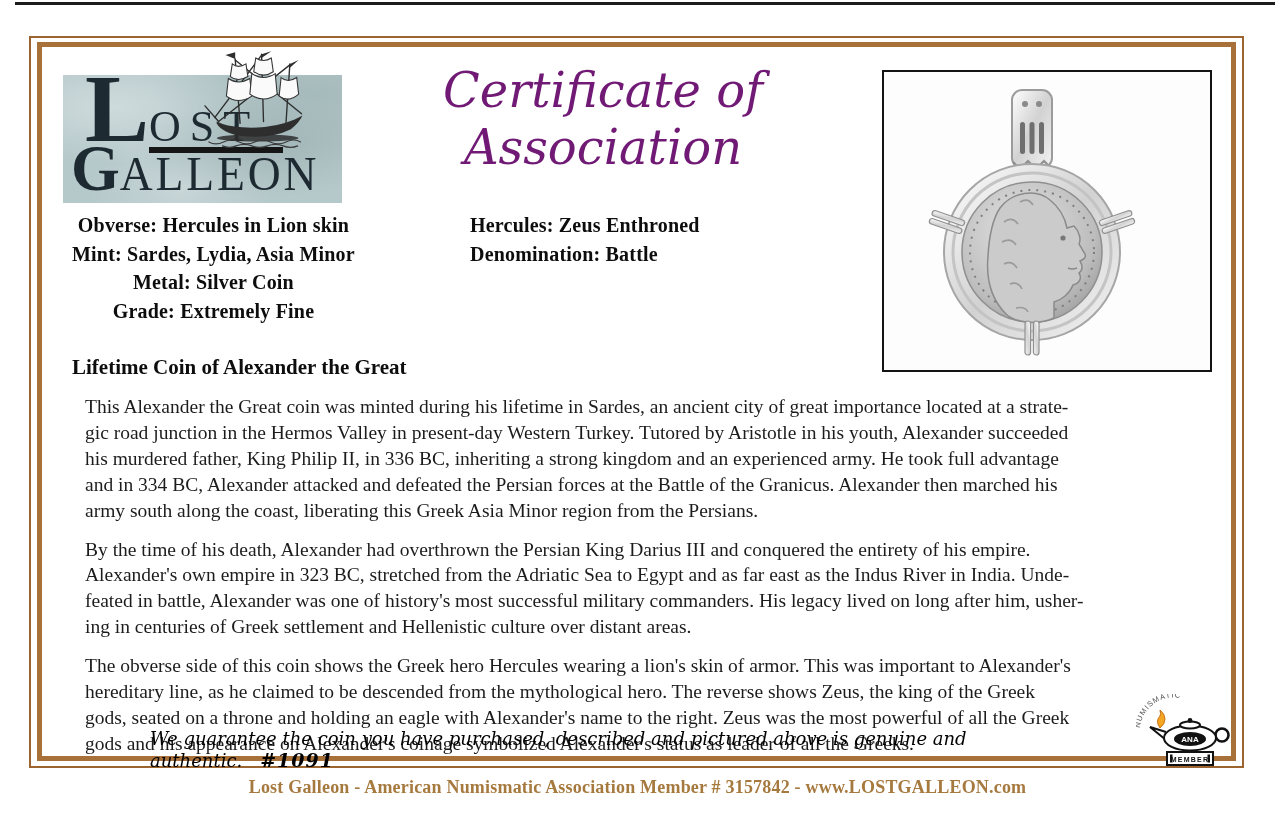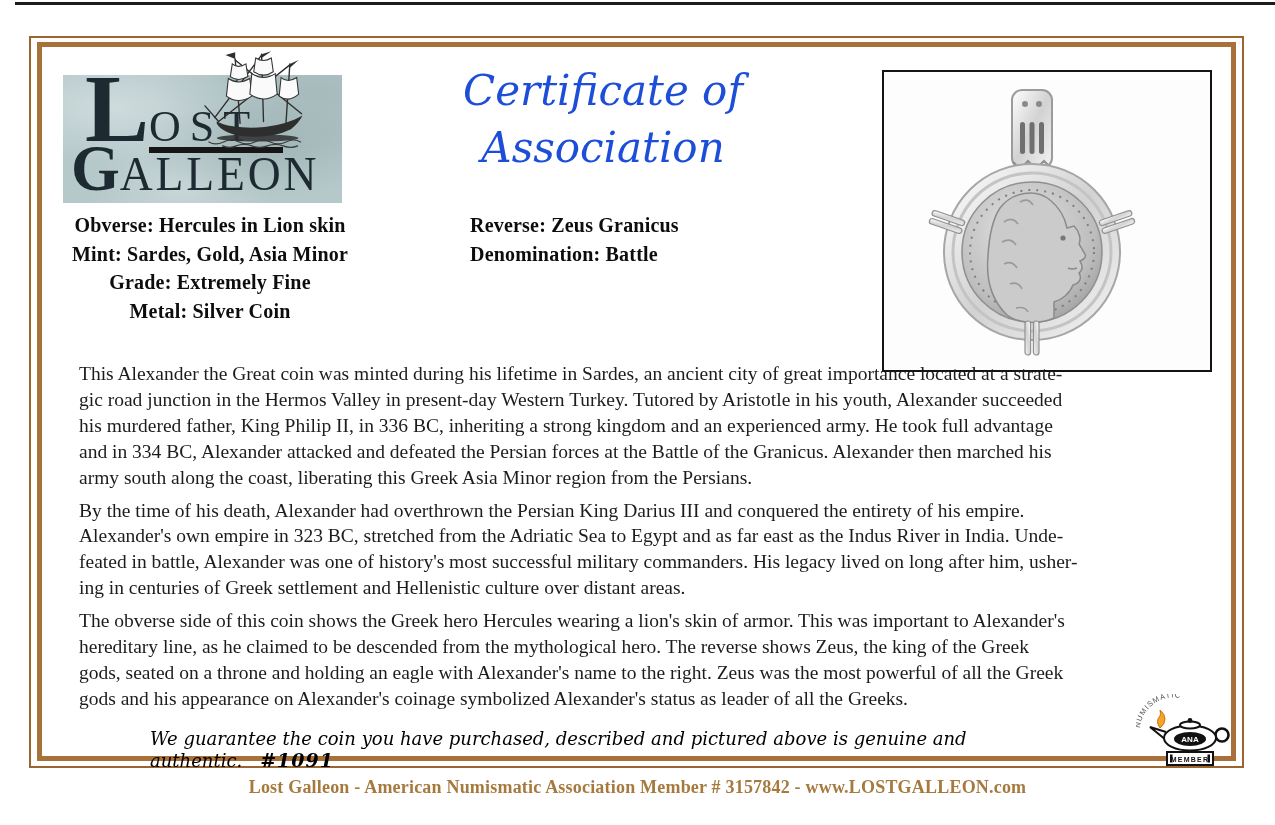--- a/index.html
+++ b/index.html
@@ -29,38 +29,38 @@
   .logo-rule { position:absolute; left:86px; top:72px; width:134px; height:6px; background:#161616; }
   .logo-line2 { position:absolute; left:8px; top:60px; line-height:1; color:#1d2a31; white-space:nowrap;
                 transform:scaleX(.95); transform-origin:left bottom; }
   .logo-line2 .initial { font-size:66px; font-weight:bold; }
   .logo-line2 .rest    { font-size:48px; letter-spacing:3px; }
   .ship-svg { position:absolute; left:203px; top:50px; width:122px; height:100px; z-index:3; }
 
   
   .cert-title {
     position:absolute; left:368px; top:62px; width:470px; text-align:center;
-    font-family:"DejaVu Serif", serif; font-style:italic; font-size:42px; line-height:57px; color:#1d4ed8;
+    font-family:"DejaVu Serif", serif; font-style:italic; font-size:48px; line-height:57px; color:#701a75;
   }
 
   
   .coin-photo { position:absolute; left:882px; top:70px; width:330px; height:302px;
                 border:2px solid #141414; background:#fdfdfd; }
   .coin-photo svg { width:100%; height:100%; display:block; }
 
   
   .details { position:absolute; top:211px; font-weight:bold; font-size:20px; line-height:28.5px;
              letter-spacing:.2px; color:#0d0d0d; }
   .details-left  { left:72px;text-align:center; }
   .details-right { left:470px; }
 
   
   .article { position:absolute; left:72px; top:354px; width:1152px; color:#1c1c1c; }
   .article-heading { font-size:21px; font-weight:bold; line-height:27px; margin:0 0 3px 0; color:#0d0d0d; }
-  .article p { margin:7px; font-size:19.5px; line-height:25.9px; white-space:pre-line; }
+  .article p { margin:13px; font-size:19.5px; line-height:25.9px; white-space:pre-line; }
 
   
   .guarantee { position:absolute; left:150px; top:728px; width:1000px; text-align:left;
                font-family:"DejaVu Serif", serif; font-style:italic; font-size:18px; color:#000; }
   .guarantee .number { font-weight:bold; font-size:19px; margin-left:18px; letter-spacing:1px; }
 
   .ana-badge { position:absolute; left:1136px; top:694px; width:96px; height:74px; }
 
   
   .footer-line { position:absolute; left:0; right:0; top:777px; text-align:center;
@@ -171,30 +171,31 @@
       <g transform="translate(148,266) rotate(90)">
         <rect x="-17" y="-7" width="34" height="5.6" rx="2.8"></rect>
         <rect x="-17" y="1.4" width="34" height="5.6" rx="2.8"></rect>
       </g>
     </g>
   </svg>
 </div>
 
 <div class="details details-left">
   <div>Obverse: Hercules in Lion skin</div>
-  <div>Mint: Sardes, Gold, Asia Minor</div>
+  <div>Mint: Sardes, Lydia, Asia Minor</div>
+  <div>Metal: Silver Coin</div>
   <div>Grade: Extremely Fine</div>
-  <div>Metal: Silver Coin</div>
 </div>
 <div class="details details-right">
-  <div>Reverse: Zeus Granicus</div>
+  <div>Hercules: Zeus Enthroned</div>
   <div>Denomination: Battle</div>
 </div>
 
 <div class="article">
+  <div class="article-heading">Lifetime Coin of Alexander the Great</div>
   <p>This Alexander the Great coin was minted during his lifetime in Sardes, an ancient city of great importance located at a strate-
 gic road junction in the Hermos Valley in present-day Western Turkey. Tutored by Aristotle in his youth, Alexander succeeded
 his murdered father, King Philip II, in 336 BC, inheriting a strong kingdom and an experienced army. He took full advantage
 and in 334 BC, Alexander attacked and defeated the Persian forces at the Battle of the Granicus. Alexander then marched his
 army south along the coast, liberating this Greek Asia Minor region from the Persians.</p>
   <p>By the time of his death, Alexander had overthrown the Persian King Darius III and conquered the entirety of his empire.
 Alexander's own empire in 323 BC, stretched from the Adriatic Sea to Egypt and as far east as the Indus River in India. Unde-
 feated in battle, Alexander was one of history's most successful military commanders. His legacy lived on long after him, usher-
 ing in centuries of Greek settlement and Hellenistic culture over distant areas.</p>
   <p>The obverse side of this coin shows the Greek hero Hercules wearing a lion's skin of armor. This was important to Alexander's

